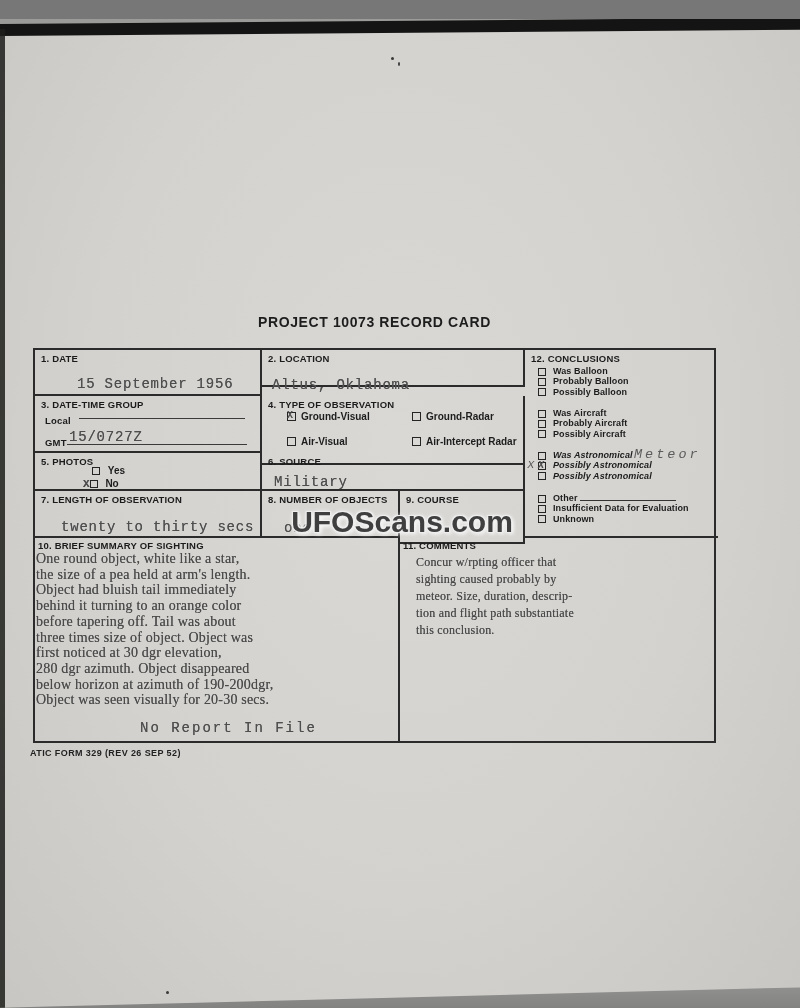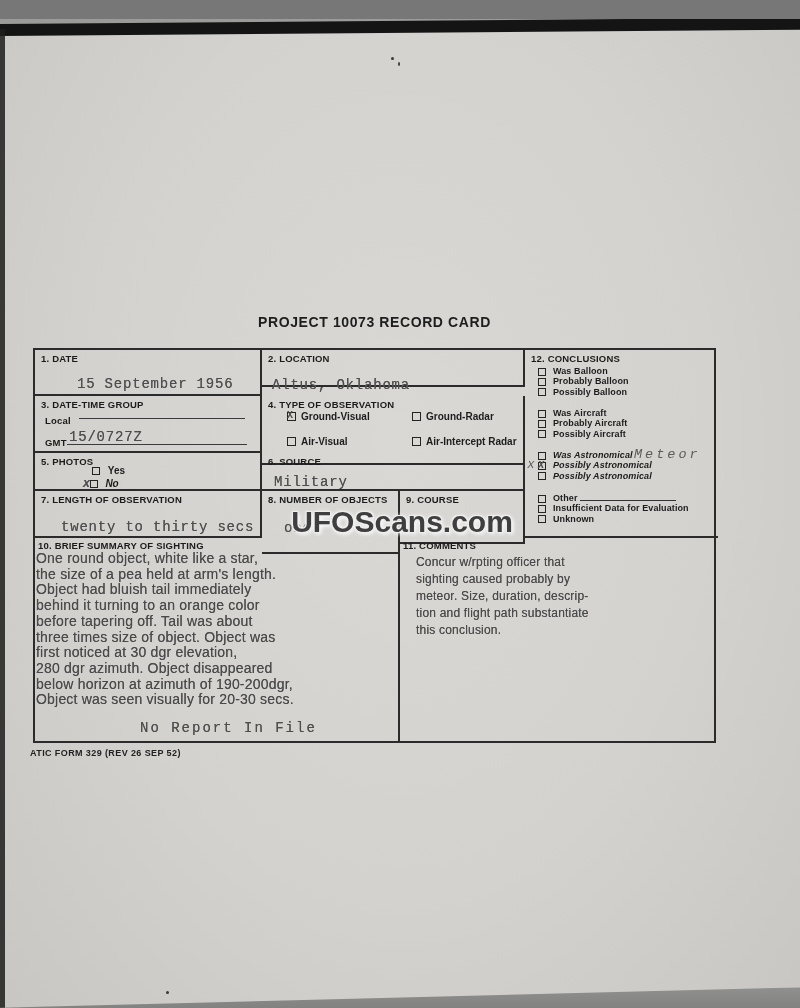--- a/index.html
+++ b/index.html
@@ -26,21 +26,21 @@
 
   
   .card{position:absolute;left:33px;top:329px;width:683px;height:395px;border:2px solid #2b2b2b;box-sizing:border-box;}
   .cell{position:absolute;box-sizing:border-box;}
   .b-r{border-right:2px solid #2b2b2b;}
   .b-b{border-bottom:2px solid #2b2b2b;}
   .lbl{font-size:9.5px;font-weight:bold;color:#1b1b1b;letter-spacing:.2px;}
   .cell .lbl{position:absolute;left:6px;top:3px;white-space:nowrap;}
   .typed{font-family:"Liberation Mono","DejaVu Sans Mono",monospace;color:#4e4e4e;
     letter-spacing:.8px;white-space:nowrap;position:absolute;text-shadow:0 0 .5px #6a6a6a;}
-  .typed-block{font-family:Liberation Sans, sans-serif;color:#4a4a4a;
+  .typed-block{font-family:Liberation Serif, serif;color:#4a4a4a;
     white-space:pre-line;position:absolute;text-shadow:0 0 .5px #6a6a6a;}
 
   .cbox{display:inline-block;width:7px;height:7px;border:1.4px solid #242424;position:relative;vertical-align:-1px;}
   .cbox .mark{position:absolute;left:-1px;top:-3px;font-family:"Liberation Mono",monospace;
     font-size:10px;color:#4e4e4e;font-weight:bold;}
   .opt{position:absolute;font-size:10px;font-weight:bold;color:#1d1d1d;white-space:nowrap;}
   .opt .cbox{margin-right:5px;}
 
   .uline{display:inline-block;border-bottom:1.6px solid #3a3a3a;height:9px;}
 
@@ -213,36 +213,36 @@
       <span class="opt" style="left:150px;top:40px;">
         <span class="cbox"><span class="mark"></span></span><span>Air-Intercept Radar</span>
       </span>
     </div>
 
     <div class="cell b-r b-b" style="left:0;top:103px;width:227px;height:38px;">
       <span class="lbl">5. PHOTOS</span>
       <span class="opt" style="left:57px;top:12px;">
         <span class="typed" style="position:static;font-size:10px;"></span><span class="cbox" style="width:6px;height:6px;"></span>&nbsp;<span>Yes</span>
       </span>
-      <span class="opt" style="left:48px;top:25px;font-style:italic;">
+      <span class="opt" style="left:48px;top:25px;">
         <span class="typed" style="position:static;font-size:11px;letter-spacing:0;">X</span><span class="cbox" style="width:6px;height:6px;"></span>&nbsp;<span>No</span>
       </span>
     </div>
 
     <div class="cell b-r b-b" style="left:227px;top:103px;width:263px;height:38px;">
       <span class="lbl">6. SOURCE</span>
       <span class="typed" style="left:12px;top:21px;font-size:14px;">Military</span>
     </div>
 
     <div class="cell b-r b-b" style="left:0;top:141px;width:227px;height:47px;">
       <span class="lbl">7. LENGTH OF OBSERVATION</span>
       <span class="typed" style="left:26px;top:28px;font-size:14px;">twenty to thirty secs</span>
     </div>
 
-    <div class="cell b-r b-b" style="left:227px;top:141px;width:138px;height:63px;">
+    <div class="cell b-r b-b" style="left:227px;top:141px;width:138px;height:47px;">
       <span class="lbl">8. NUMBER OF OBJECTS</span>
       <span class="typed" style="left:22px;top:29px;font-size:14px;">one</span>
     </div>
 
     <div class="cell b-r b-b" style="left:365px;top:141px;width:125px;height:53px;">
       <span class="lbl">9. COURSE</span>
       <span class="typed" style="left:14px;top:29px;font-size:14px;"></span>
     </div>
 
     <div class="cell b-r" style="left:0;top:188px;width:365px;height:205px;">

